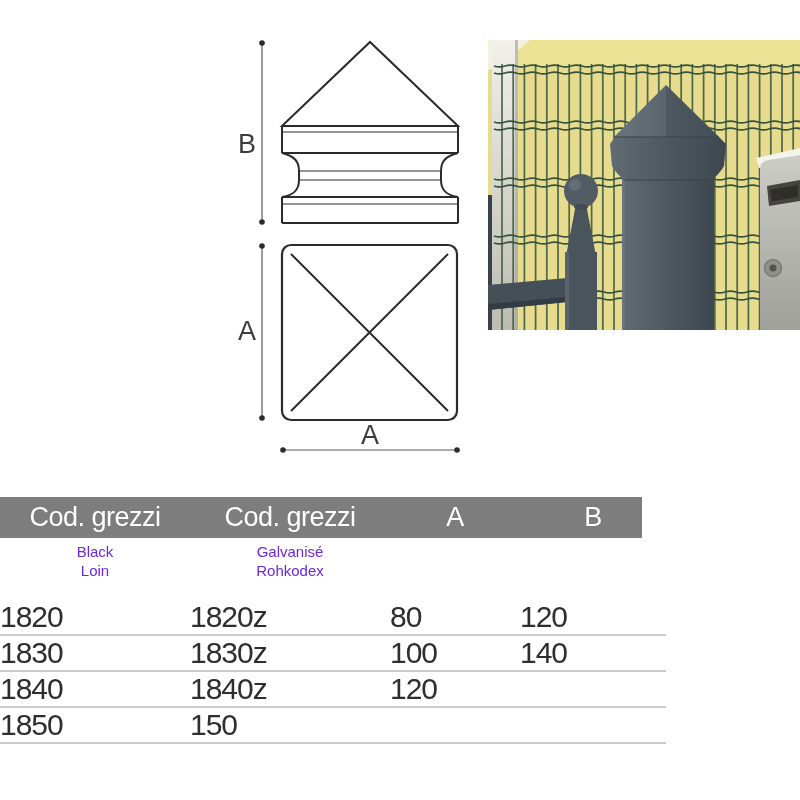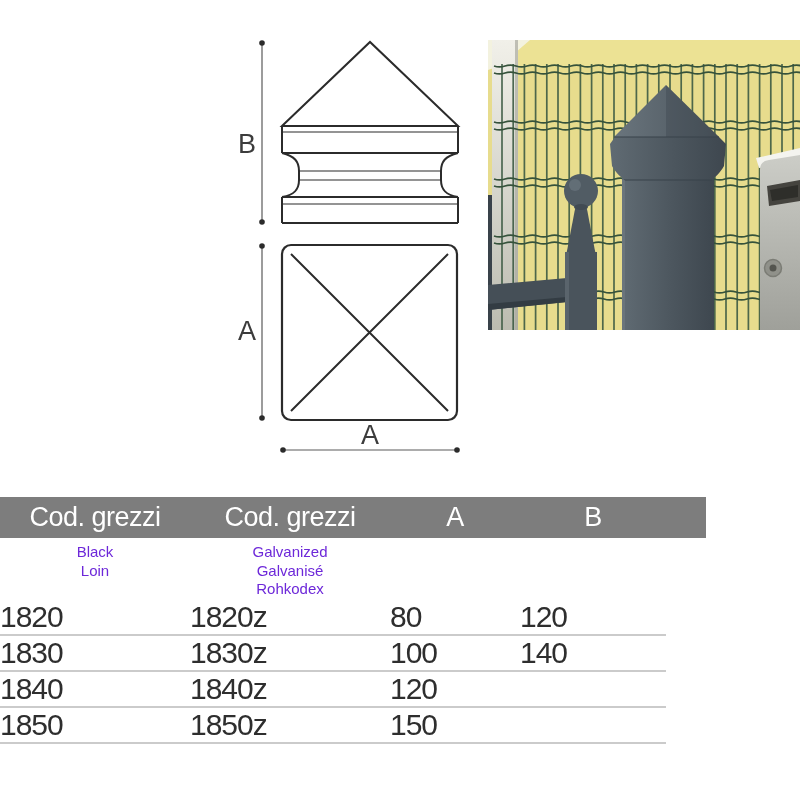--- a/index.html
+++ b/index.html
@@ -1,21 +1,21 @@
 <!DOCTYPE html>
 <html><head>
 <meta charset="utf-8">
 <style>
   html,body{margin:0;padding:0;background:#fff;}
   .page{position:relative;width:800px;height:800px;background:#ffffff;overflow:hidden;
         font-family:"Liberation Sans", sans-serif;}
   svg text{font-family:"Liberation Sans", sans-serif;}
 
   
-  .thead{position:absolute;top:497px;left:0;width:706px;height:41px;background:#7d7d7d;
+  .thead{position:absolute;top:497px;left:0;width:642px;height:41px;background:#7d7d7d;
          display:grid;grid-template-columns:190px 200px 130px 146px;align-items:center;}
   .thead .hcell{text-align:center;color:#ffffff;font-size:27px;letter-spacing:-0.5px;}
   .subhead{position:absolute;top:540px;left:0;width:666px;
            display:grid;grid-template-columns:190px 200px 130px 146px;}
   .subhead .stack{text-align:center;color:#6d28d9;font-size:15px;line-height:18.5px;padding-top:3px;}
   .datarows{position:absolute;top:600px;left:0;width:666px;}
   .drow{display:grid;grid-template-columns:190px 200px 130px 146px;height:34px;
         border-bottom:2px solid #cbcbcb;align-items:center;}
   .drow .dcell{text-align:left;font-size:30px;color:#2e2e2e;letter-spacing:-1px;}
 
@@ -178,21 +178,20 @@
     <div class="hcell">A</div>
     <div class="hcell">B</div>
   </div>
 
   <div class="subhead">
     <div class="stack">
       <div>Black</div>
       <div>Loin</div>
     </div>
     <div class="stack">
-      <div>Galvanized</div>
       <div>Galvanisé</div>
       <div>Rohkodex</div>
     </div>
     <div class="stack"></div>
     <div class="stack"></div>
   </div>
 
   <div class="datarows">
     <div class="drow">
       <div class="dcell">1820</div>
@@ -206,18 +205,17 @@
       <div class="dcell">100</div>
       <div class="dcell">140</div>
     </div>
     <div class="drow">
       <div class="dcell">1840</div>
       <div class="dcell">1840z</div>
       <div class="dcell">120</div>
     </div>
     <div class="drow">
       <div class="dcell">1850</div>
-      <div class="dcell">1850z</div>
       <div class="dcell">150</div>
     </div>
   </div>
 
 </div>
 
 </body></html>

